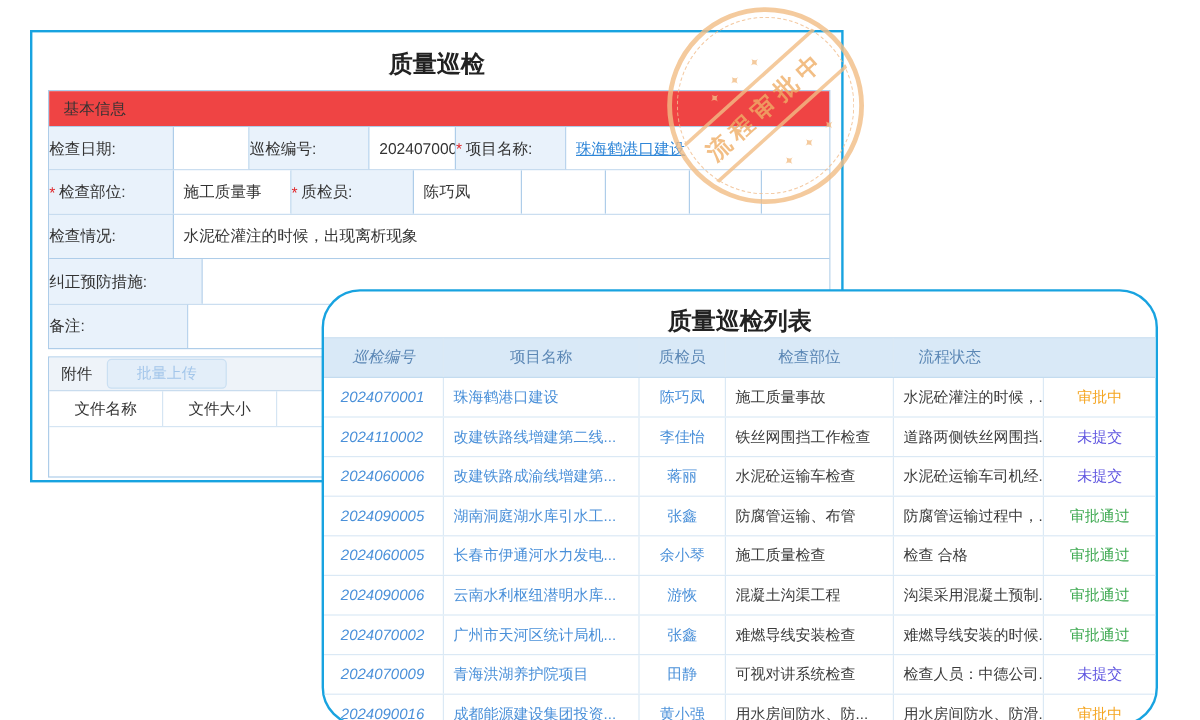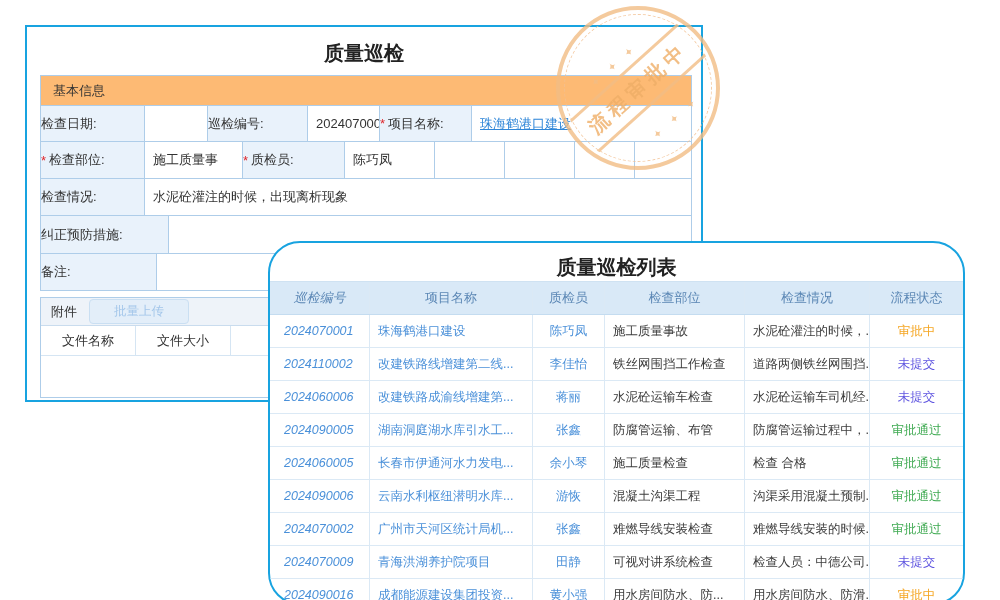--- a/index.html
+++ b/index.html
@@ -6,21 +6,21 @@
   html,body { width:1000px; height:600px; background:#fff; overflow:hidden;
     font-family:"Liberation Sans", sans-serif; }
   .window { position:absolute; background:#fff; border:2px solid #18a3e0;margin-top:13px; }
 
   
   #form-window { left:25px; top:12px; width:678px; height:377px; z-index:1; }
   .form-title { text-align:center; font-size:20px; font-weight:bold; color:#222; margin-top:13px; }
   .form-table { position:absolute; left:13px; width:652px; top:48px; border:1px solid #aecde9; }
   .frow { display:flex; border-bottom:1px solid #aecde9; }
   .frow:last-child { border-bottom:none; }
-  .section-cell { width:100%; height:29px; background:#fdba74; color:#333; font-size:13px;
+  .section-cell { width:100%; height:29px; background:#ef4444; color:#333; font-size:13px;
     display:flex; align-items:center; padding-left:12px; }
   .fcell { display:flex; align-items:center; font-size:13px; color:#333; border-right:1px solid #aecde9; overflow:hidden; white-space:nowrap; }
   .fcell:last-child { border-right:none; }
   .fcell.label { background:#e9f2fb; justify-content:flex-start; padding-right:6px; }
   .fcell.value { background:#fff; padding-left:8px; }
   .grow { flex:1; }
   .req { color:#e0262a; margin-right:3px; }
   .link { color:#2f86d8; text-decoration:underline; cursor:pointer; }
 
   
@@ -161,21 +161,20 @@
 </div>
 
 <div class="window" id="list-window">
   <div class="list-title">质量巡检列表</div>
   <div class="list-table">
     <div class="lrow lhead">
       <div class="cell c1">巡检编号</div>
       <div class="cell c2">项目名称</div>
       <div class="cell c3">质检员</div>
       <div class="cell c4">检查部位</div>
-      <div class="cell c5">检查情况</div>
       <div class="cell c6">流程状态</div>
     </div>
 
     <div class="lrow">
       <div class="cell c1 blue">2024070001</div>
       <div class="cell c2 blue">珠海鹤港口建设</div>
       <div class="cell c3 blue">陈巧凤</div>
       <div class="cell c4">施工质量事故</div>
       <div class="cell c5">水泥砼灌注的时候，...</div>
       <div class="cell c6" style="color: rgb(245, 166, 35);">审批中</div>

